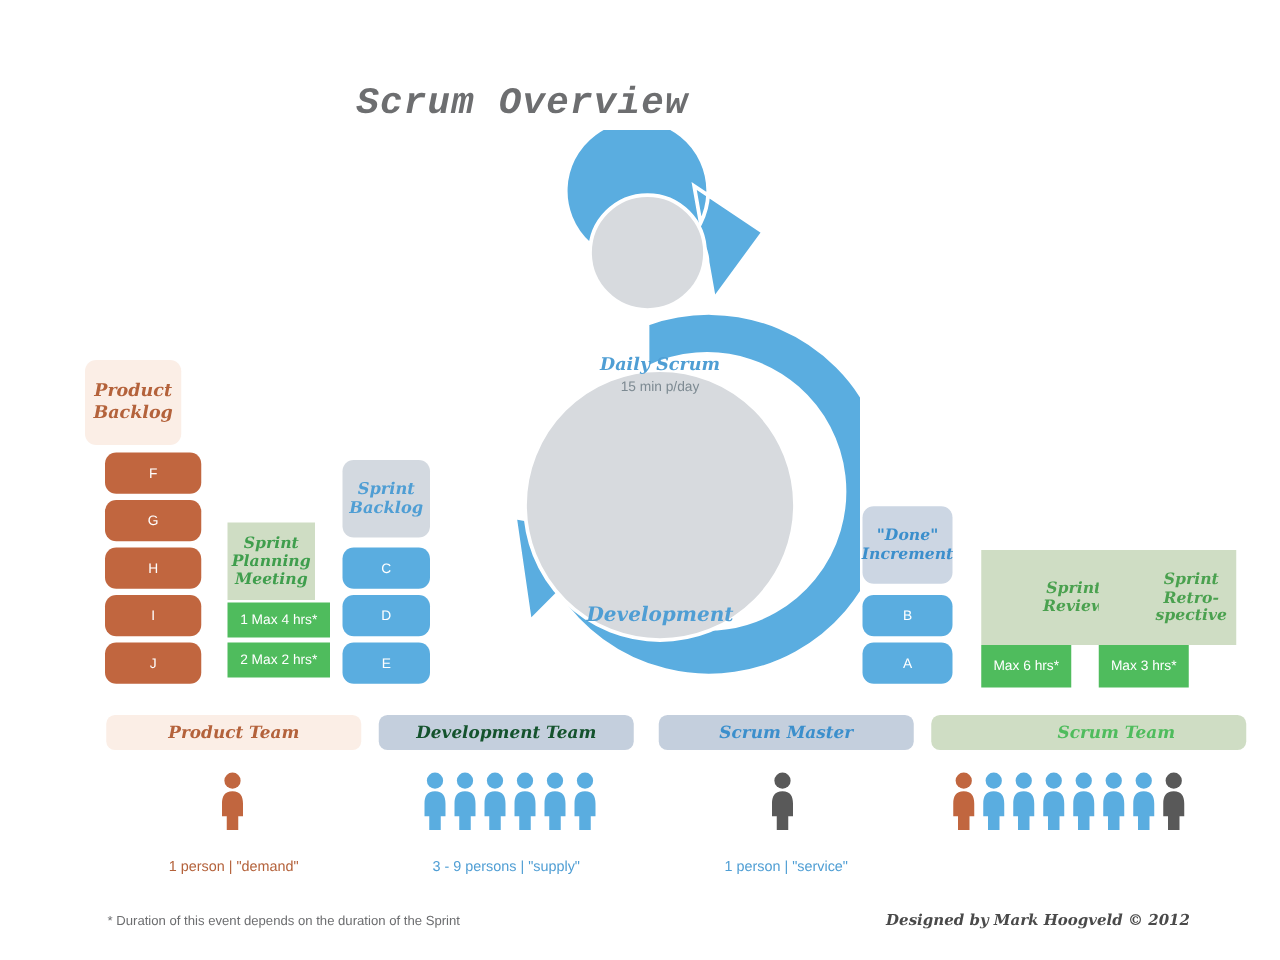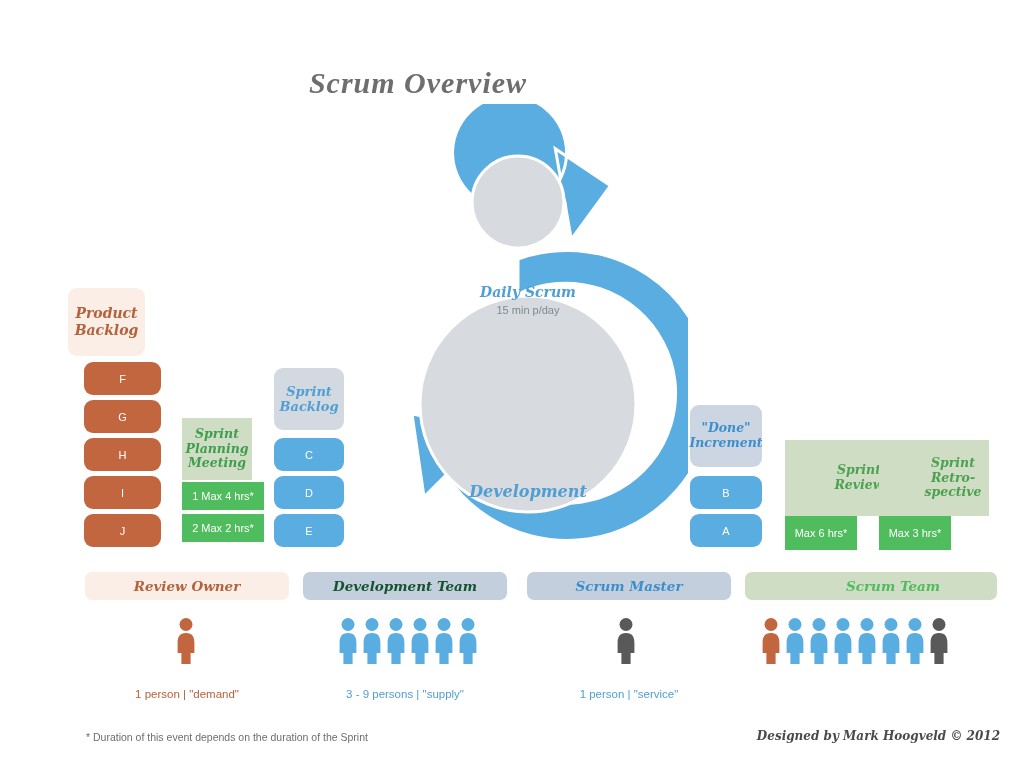--- a/index.html
+++ b/index.html
@@ -8,21 +8,21 @@
     font-family:"Liberation Sans", sans-serif;
     position:relative;
   }
   #canvas{position:absolute;left:0;top:0;width:1024px;height:768px;}
 
   .abs{position:absolute;}
 
   
   #title{
     left:0;top:66px;width:836px;text-align:center;
-    font-family:Liberation Serif, serif;
+    font-family:Liberation Mono, monospace;
     font-style:italic;font-weight:bold;
     font-size:30px;letter-spacing:1px;color:#6d6e70;
   }
 
   
   .card-header{
     display:flex;align-items:center;justify-content:center;
     text-align:center;
     font-family:"DejaVu Serif", serif;
     font-style:italic;font-weight:bold;
@@ -117,21 +117,21 @@
     position:absolute;font-size:11.5px;text-align:center;
   }
   #cap-po{left:85px;top:688px;width:204px;color:#b4623b;}
   #cap-dt{left:303px;top:688px;width:204px;color:#4f9ed4;}
   #cap-sm{left:527px;top:688px;width:204px;color:#4f9ed4;}
 
   
   #foot-note{left:86px;top:731px;font-size:10.5px;color:#6d6e70;}
   #foot-credit{left:0;top:729px;width:952px;text-align:right;
     font-family:"DejaVu Serif",serif;font-style:italic;font-weight:bold;
-    font-size:12px;color:#4a4a4a;padding-left:48px;}
+    font-size:12px;color:#4a4a4a;}
 </style>
 </head>
 <body>
 
 <div id="canvas">
 
   <div class="abs" id="title">Scrum Overview</div>
 
   <div class="abs" id="cycle">
     <svg width="320" height="450" viewBox="0 0 320 450" xmlns="http://www.w3.org/2000/svg">
@@ -186,21 +186,21 @@
   <div class="abs card-header" id="di-header">"Done" Increment</div>
   <div class="abs chip di-chip" style="top:476px">B</div>
   <div class="abs chip di-chip" style="top:514px">A</div>
 
   <div class="abs card-header ev-header" id="sr-header">Sprint Review</div>
   <div class="abs ev-foot" id="sr-foot">Max 6 hrs*</div>
 
   <div class="abs card-header ev-header" id="srp-header">Sprint Retro- spective</div>
   <div class="abs ev-foot" id="srp-foot">Max 3 hrs*</div>
 
-  <div class="abs role-bar" id="role-po">Review Owner</div>
+  <div class="abs role-bar" id="role-po">Product Team</div>
   <div class="abs role-bar" id="role-dt">Development Team</div>
   <div class="abs role-bar" id="role-sm">Scrum Master</div>
   <div class="abs role-bar" id="role-st">Scrum Team</div>
 
   <div class="people" id="people-po">
       <svg width="22" height="48" viewBox="0 0 22 48">
         <circle cx="11" cy="7.5" r="6.5" fill="#c1663f"></circle>
         <path d="M11 16 C4.6 16 2.6 20 2.6 26 L2.6 36 L6.4 36 L6.4 47 L15.6 47 L15.6 36 L19.4 36 L19.4 26 C19.4 20 17.4 16 11 16 Z" fill="#c1663f"></path>
       </svg>
     </div>

